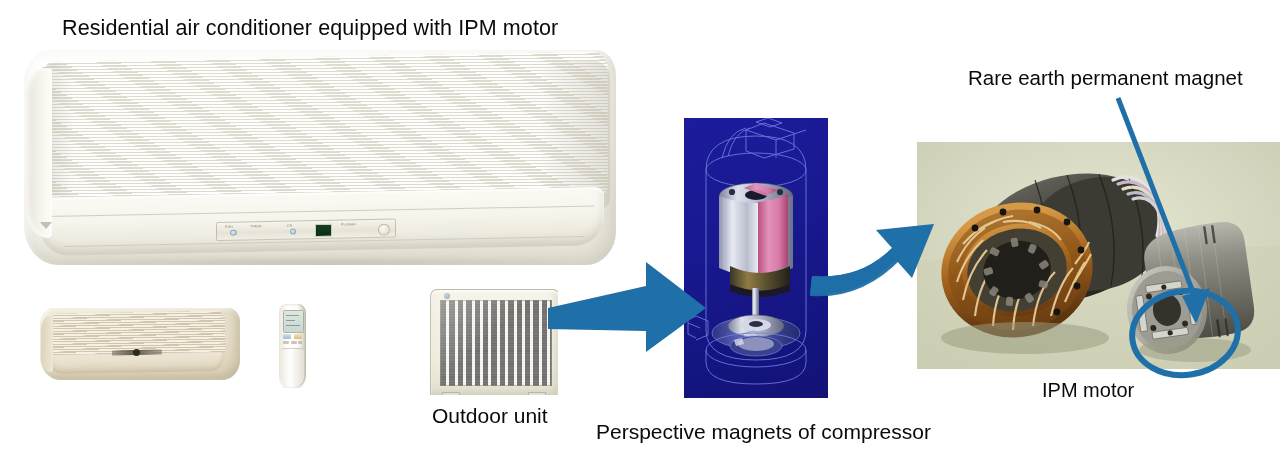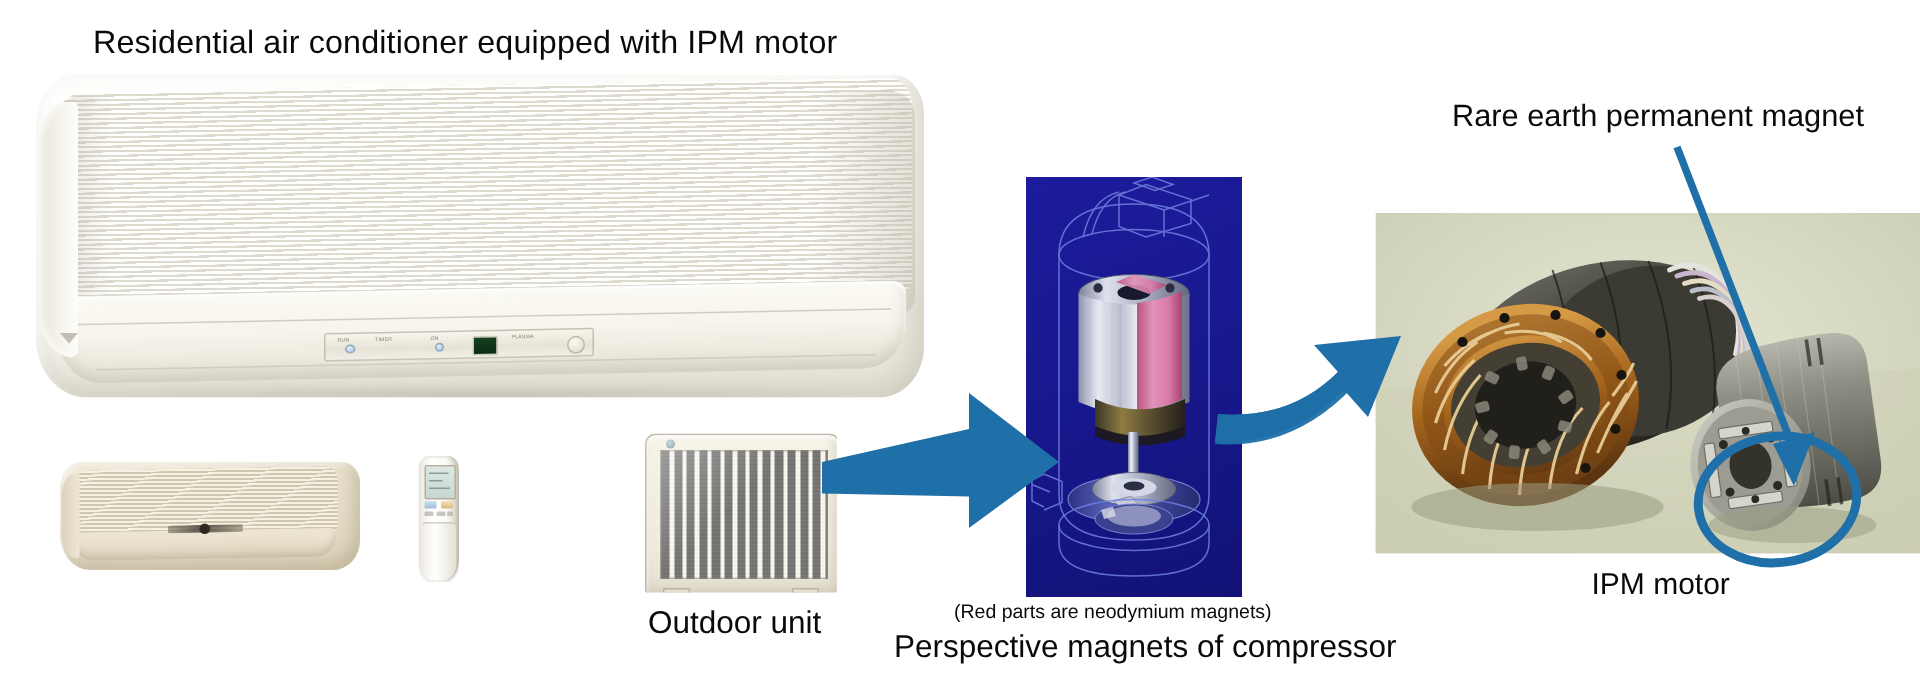--- a/index.html
+++ b/index.html
@@ -23,21 +23,21 @@
     position: absolute;
     white-space: nowrap;
     color: #0a0a0a;
     font-family: Liberation Sans, sans-serif;
   }
   #title-main      { left: 62px;  top: 16px;  font-size: 21.5px; letter-spacing: .1px; }
   #label-outdoor   { left: 432px; top: 404px; font-size: 21px; }
   #label-persp     { left: 596px; top: 420px; font-size: 21px; }
   #label-redparts  { left: 636px; top: 400px; font-size: 13px; }
   #label-rare      { left: 968px; top: 66px;  font-size: 20.5px; text-align: center; }
-  #label-ipm       { left: 1042px;top: 379px; font-size: 20px; margin-left: 19px; }
+  #label-ipm       { left: 1042px;top: 379px; font-size: 20px; }
 
   
   .photo { position: absolute; overflow: hidden; }
 
   
   #indoor-main {
     left: 24px; top: 50px; width: 592px; height: 215px;
   }
   #im-body {
     position: absolute; left: 0; top: 0; width: 100%; height: 100%;
@@ -434,21 +434,20 @@
         <path d="M50 222 l8 -2 l2 6 l-8 2 z" fill="#d9dce9" opacity=".8"></path>
       </g>
 
       <g stroke="#6f7fe0" stroke-width="1" fill="none" opacity=".85">
         <ellipse cx="72" cy="232" rx="50" ry="17"></ellipse>
         <path d="M22 232 l0 12 q0 22 50 22 q50 0 50 -22 l0 -12"></path>
       </g>
     </svg>
   </div>
 
-  <div class="lbl" id="label-redparts">(Red parts are neodymium magnets)</div>
   <div class="lbl" id="label-persp">Perspective magnets of compressor</div>
 
   <div class="photo" id="motorphoto">
     <div id="mp-bg"></div>
     <svg id="mp-svg" viewBox="0 0 363 227" preserveAspectRatio="none">
       <defs>
         <linearGradient id="statorCore" x1="0" y1="0" x2="0.25" y2="1">
           <stop offset="0%" stop-color="#6a6a62"></stop>
           <stop offset="35%" stop-color="#4a4a44"></stop>
           <stop offset="70%" stop-color="#3a3a35"></stop>

